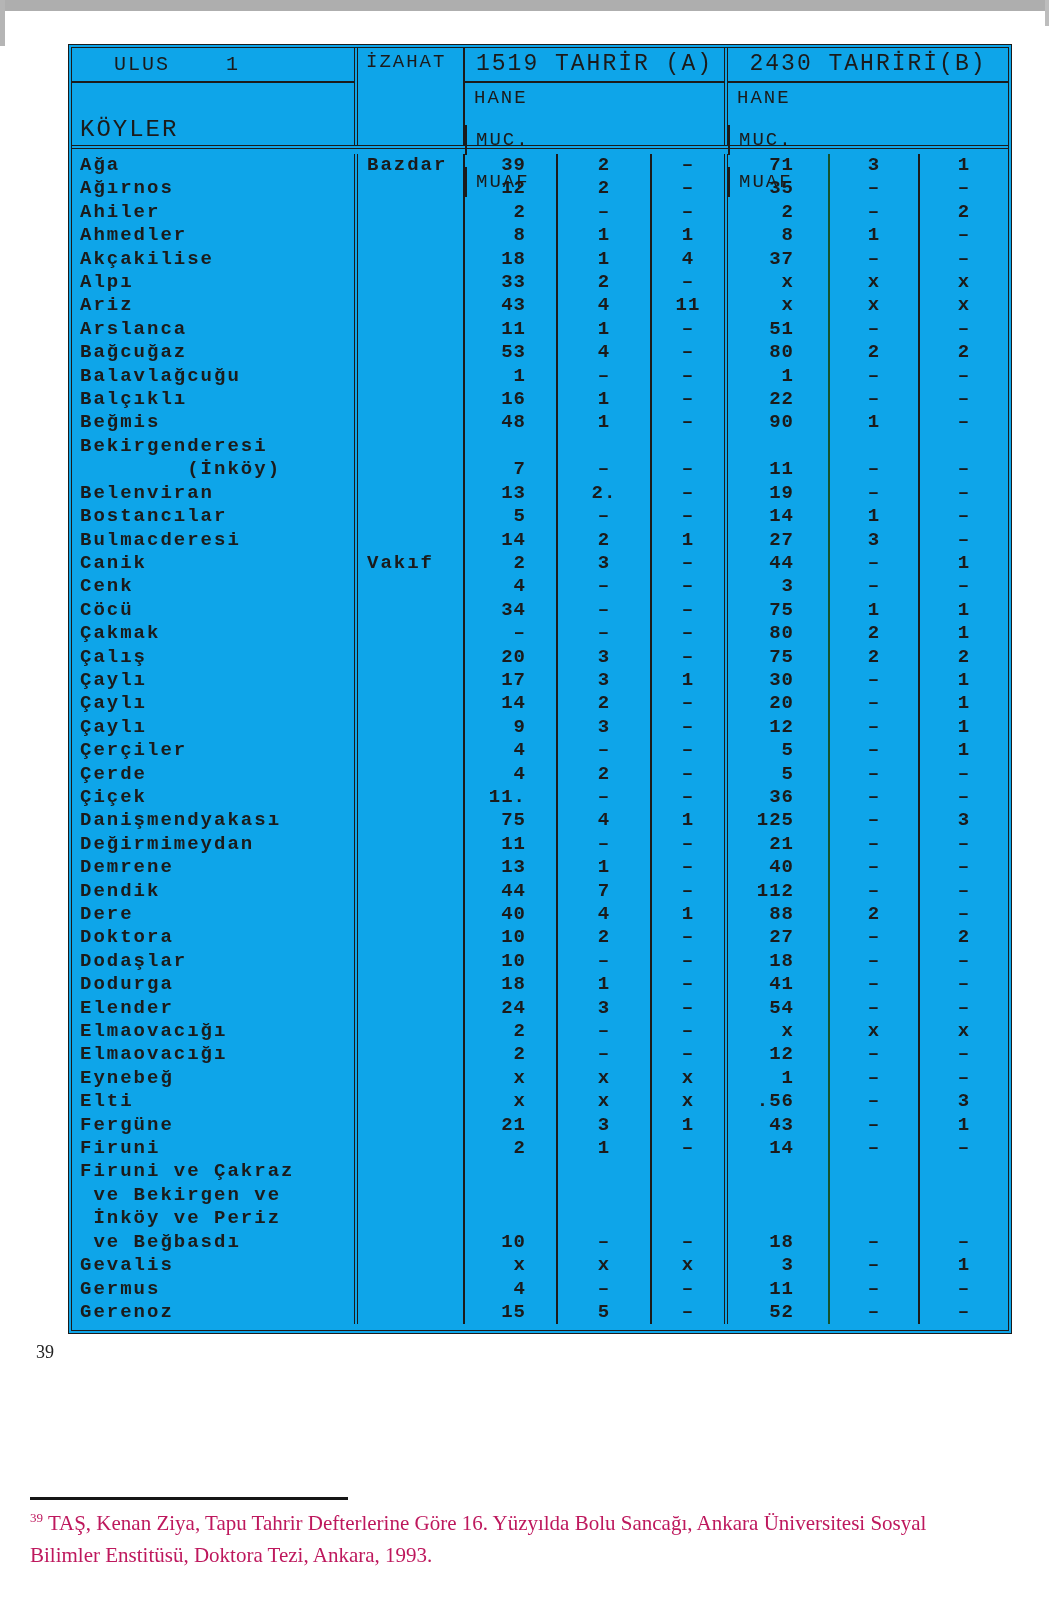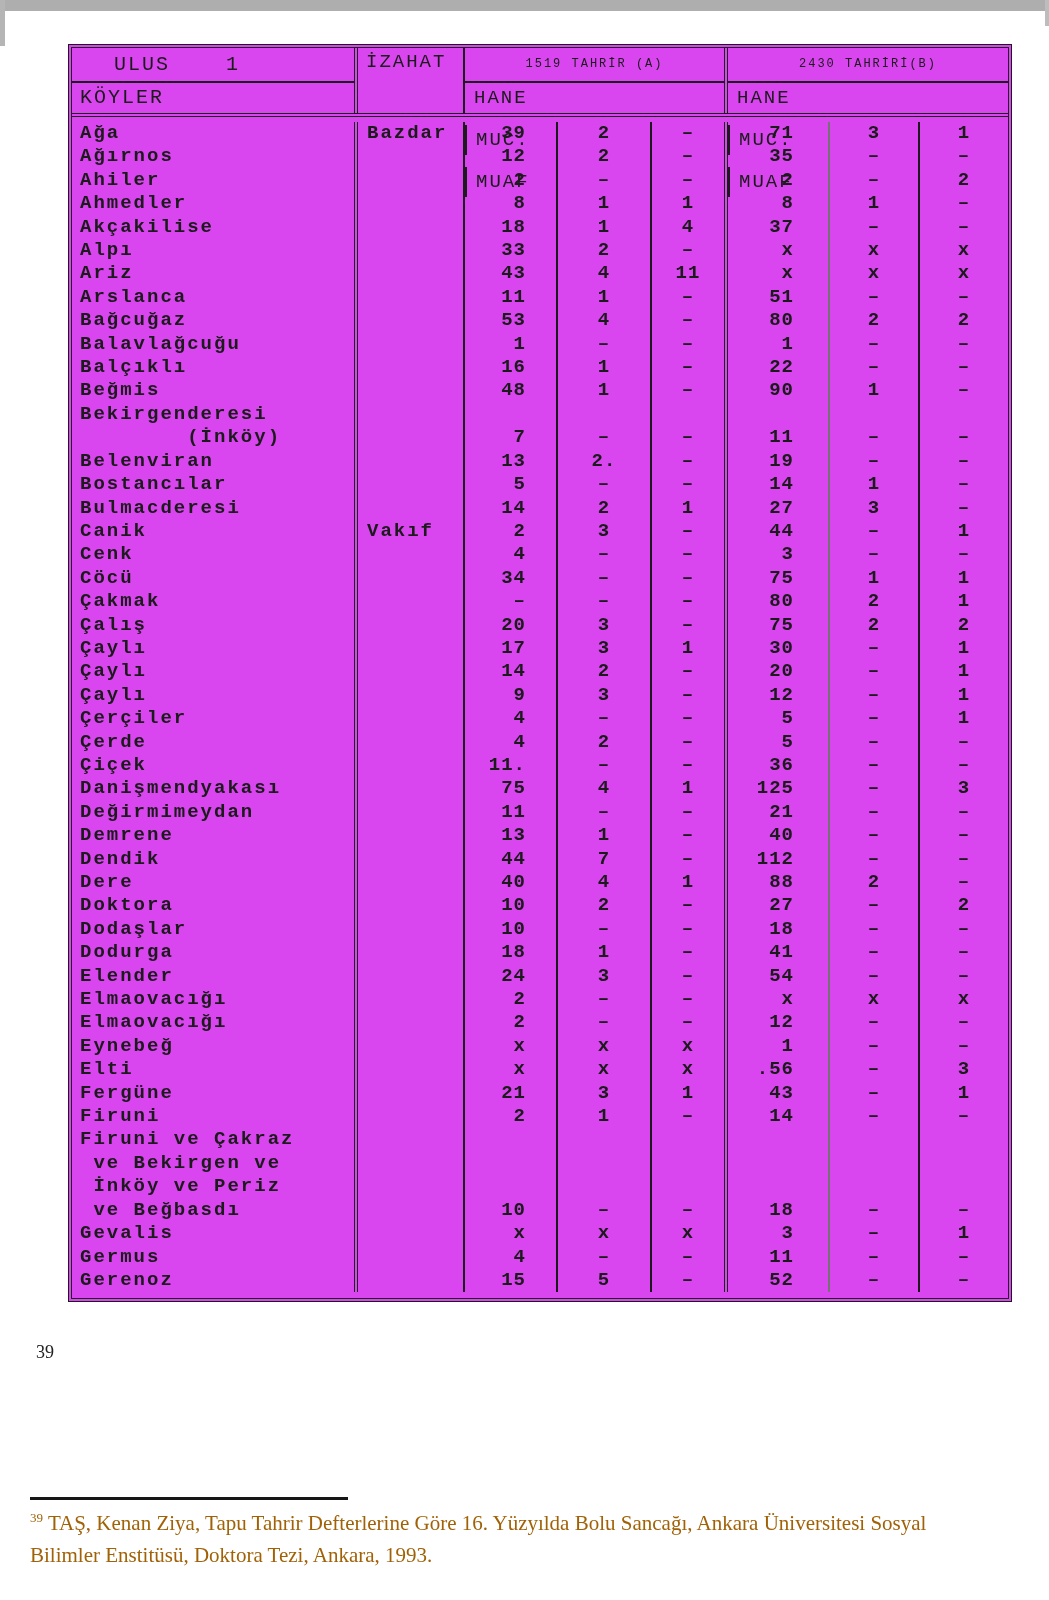--- a/index.html
+++ b/index.html
@@ -14,43 +14,43 @@
   
   .scan-edge-top{position:absolute;left:0;top:0;width:1049px;height:11px;background:#aeaeae;}
   .scan-edge-left{position:absolute;left:0;top:0;width:5px;height:46px;background:#b5b5b5;}
   .scan-edge-right{position:absolute;right:0;top:0;width:4px;height:26px;background:#bdbdbd;}
 
   
   .tahrir-table{
     position:absolute;left:68px;top:44px;width:944px;
     border:4px double #1b1b1b;
     box-sizing:border-box;
-    background:#d946ef;
+    background:#0ea5e9;
   }
   .thead{display:flex;border-bottom:4px double #1b1b1b;align-items:stretch;}
   .col{box-sizing:border-box;}
   .w-name{width:286px;}
   .w-izahat{width:107px;}
 
   .name-head{border-right:4px double #1b1b1b;}
   .ulus-cell{
     height:33px;line-height:33px;border-bottom:2px solid #1b1b1b;
     padding-left:42px;font-size:20px;letter-spacing:2px;white-space:pre;
   }
-  .koyler-cell{height:30px;line-height:30px;padding-left:8px;font-size:20px;letter-spacing:2px;}
+  .koyler-cell{height:30px;line-height:30px;padding-left:8px;font-size:24px;letter-spacing:2px;margin-top:32px;}
   .izahat-head{
     border-right:2px solid #1b1b1b;
     padding:3px 0 0 8px;font-size:19px;letter-spacing:2px;
   }
   .group-col{display:flex;flex-direction:column;}
   .group-a{border-right:4px double #1b1b1b;width:263px;}
   .group-b{flex:1;}
   .group-title{
     height:33px;line-height:33px;text-align:center;
-    border-bottom:2px solid #1b1b1b;font-size:12px;letter-spacing:2px;white-space:pre;
+    border-bottom:2px solid #1b1b1b;font-size:23px;letter-spacing:2px;white-space:pre;
   }
   .subheads{display:flex;height:30px;flex-direction:column;}
   .sub{box-sizing:border-box;line-height:30px;padding-left:9px;font-size:19px;letter-spacing:2px;}
   .sub + .sub{border-left:2px solid #1b1b1b;margin-top:12px;}
   .group-a .sub.s0{width:93px;}
   .group-a .sub.s1{width:94px;}
   .group-a .sub.s2{width:76px;flex:1;}
   .group-b .sub.s0{width:102px;}
   .group-b .sub.s1{width:90px;}
   .group-b .sub.s2{flex:1;}
@@ -63,35 +63,35 @@
     padding-left:8px;letter-spacing:2px;white-space:pre;align-self:stretch;
   }
   .cell.izahat{
     width:107px;border-right:2px solid #1b1b1b;
     padding-left:9px;letter-spacing:2px;align-self:stretch;
   }
   .cell.num{letter-spacing:1px;}
   .cell.a-hane{width:93px;border-right:2px solid #1b1b1b;text-align:right;padding-right:30px;align-self:stretch;display:flex;align-items:flex-end;justify-content:flex-end;}
   .cell.a-muc {width:94px;border-right:2px solid #1b1b1b;text-align:center;align-self:stretch;display:flex;align-items:flex-end;justify-content:center;}
   .cell.a-muaf{width:76px;border-right:4px double #1b1b1b;text-align:center;align-self:stretch;display:flex;align-items:flex-end;justify-content:center;}
-  .cell.b-hane{width:102px;border-right:2px solid #737373;text-align:right;padding-right:34px;align-self:stretch;display:flex;align-items:flex-end;justify-content:flex-end;}
+  .cell.b-hane{width:102px;border-right:2px solid #14532d;text-align:right;padding-right:34px;align-self:stretch;display:flex;align-items:flex-end;justify-content:flex-end;}
   .cell.b-muc {width:90px;border-right:2px solid #1b1b1b;text-align:center;align-self:stretch;display:flex;align-items:flex-end;justify-content:center;}
   .cell.b-muaf{flex:1;text-align:center;align-self:stretch;display:flex;align-items:flex-end;justify-content:center;}
 
   
   .page-number{
     position:absolute;left:36px;top:1342px;
     font-family:"Liberation Serif",serif;font-size:18px;color:#222;
   }
   .footnote-rule{
     position:absolute;left:30px;top:1497px;width:318px;height:3px;background:#161616;
   }
   .footnote{
     position:absolute;left:30px;top:1508px;width:968px;
-    font-family:"Liberation Serif",serif;font-size:21px;line-height:1.5;color:#a16207;
+    font-family:"Liberation Serif",serif;font-size:21px;line-height:1.5;color:#be185d;
   }
   .footnote sup{font-size:13px;line-height:0;}
 </style>
 </head>
 <body>
 
 <div class="scan-edge-top"></div>
 <div class="scan-edge-left"></div>
 <div class="scan-edge-right"></div>
 

